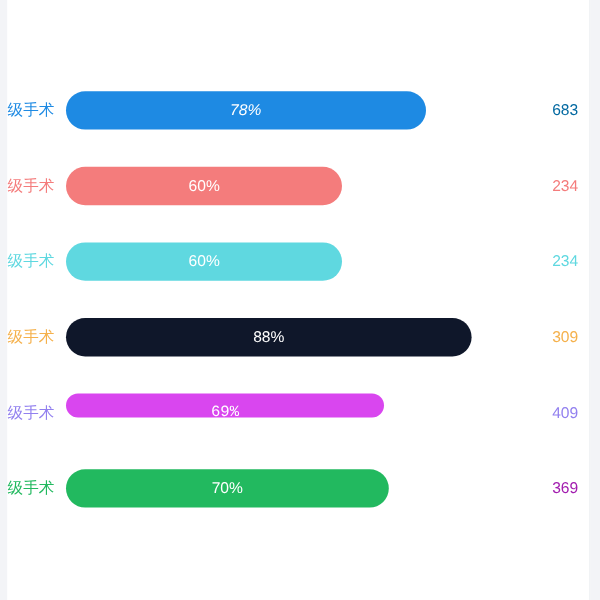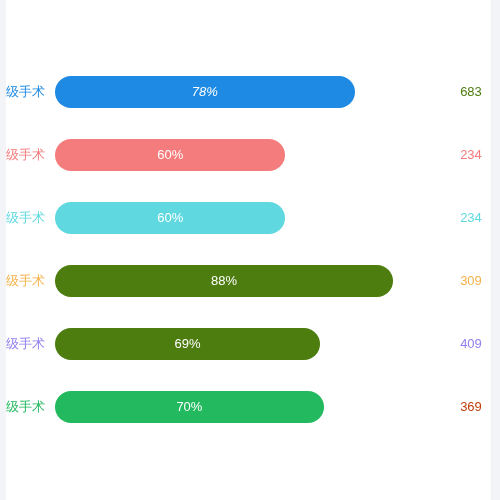--- a/index.html
+++ b/index.html
@@ -119,21 +119,21 @@
   <div class="card" style="background: rgb(255, 255, 255);">
     <div class="chart-area" id="chart-area">
 
     <div class="bar-row" style="top: 76px; height: 32px;">
           <div class="row-label" style="color: rgb(30, 138, 227);">一级手术</div>
           <div class="bar-track">
             <div class="bar-fill" style="background: rgb(30, 138, 227); border-radius: 16px; height: 32px; width: 78%;">
               <div class="bar-pct" style="line-height: 32px; font-style: italic;">78%</div>
             </div>
           </div>
-          <div class="row-value" style="color: #4d7c0f; line-height: 32px;">683</div>
+          <div class="row-value" style="color: #0369a1; line-height: 32px;">683</div>
         </div>
         <div class="bar-row" style="top: 139px; height: 32px;">
           <div class="row-label" style="color: rgb(244, 124, 124);">二级手术</div>
           <div class="bar-track">
             <div class="bar-fill" style="background: rgb(244, 124, 124); border-radius: 16px; height: 32px; width: 60%;">
               <div class="bar-pct" style="line-height: 32px;">60%</div>
             </div>
           </div>
           <div class="row-value" style="color: rgb(244, 124, 124); line-height: 32px;">234</div>
         </div>
@@ -142,39 +142,39 @@
           <div class="bar-track">
             <div class="bar-fill" style="background: rgb(95, 216, 224); border-radius: 16px; height: 32px; width: 60%;">
               <div class="bar-pct" style="line-height: 32px;">60%</div>
             </div>
           </div>
           <div class="row-value" style="color: rgb(95, 216, 224); line-height: 32px;">234</div>
         </div>
         <div class="bar-row" style="top: 265px; height: 32px;">
           <div class="row-label" style="color: rgb(245, 177, 76);">四级手术</div>
           <div class="bar-track">
-            <div class="bar-fill" style="background: #4d7c0f; border-radius: 16px; height: 32px; width: 88%;">
+            <div class="bar-fill" style="background: #0f172a; border-radius: 16px; height: 32px; width: 88%;">
               <div class="bar-pct" style="line-height: 32px;">88%</div>
             </div>
           </div>
           <div class="row-value" style="color: rgb(245, 177, 76); line-height: 32px;">309</div>
         </div>
         <div class="bar-row" style="top: 328px; height: 32px;">
           <div class="row-label" style="color: rgb(146, 128, 239);">五级手术</div>
           <div class="bar-track">
-            <div class="bar-fill" style="background: #4d7c0f; border-radius: 16px; height: 32px; width: 69%;">
+            <div class="bar-fill" style="background: #d946ef; border-radius: 16px; height: 20px; width: 69%; font-family: Liberation Mono, monospace;">
               <div class="bar-pct" style="line-height: 32px;">69%</div>
             </div>
           </div>
           <div class="row-value" style="color: rgb(146, 128, 239); line-height: 32px;">409</div>
         </div>
         <div class="bar-row" style="top: 391px; height: 32px;">
           <div class="row-label" style="color: rgb(34, 185, 95);">六级手术</div>
           <div class="bar-track">
             <div class="bar-fill" style="background: rgb(34, 185, 95); border-radius: 16px; height: 32px; width: 70%;">
               <div class="bar-pct" style="line-height: 32px;">70%</div>
             </div>
           </div>
-          <div class="row-value" style="color: #c2410c; line-height: 32px;">369</div>
+          <div class="row-value" style="color: #a21caf; line-height: 32px;">369</div>
         </div>
       </div>
   </div>
 </div>
 
 </body></html>

